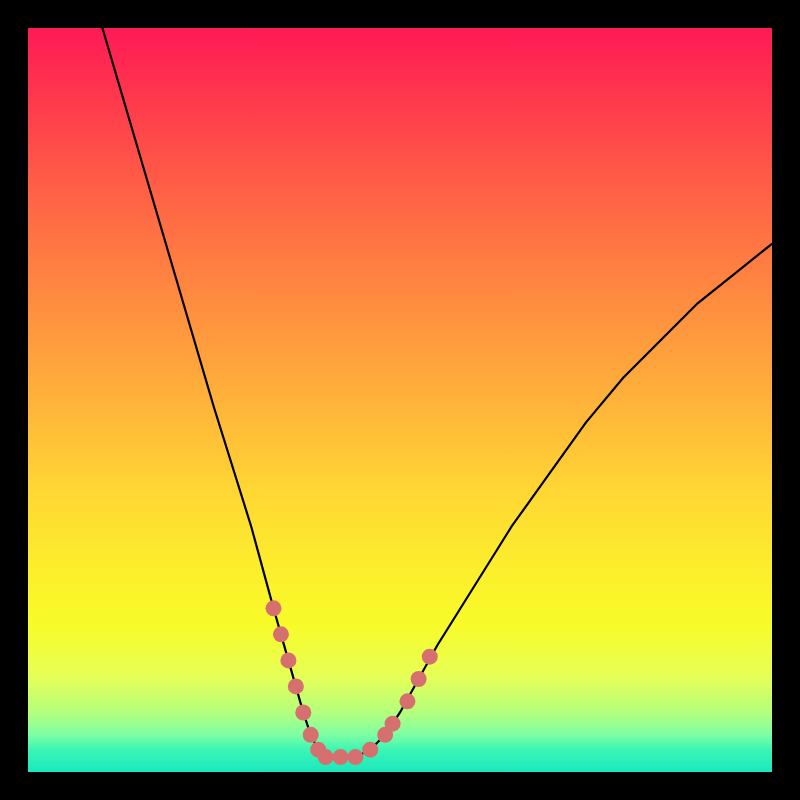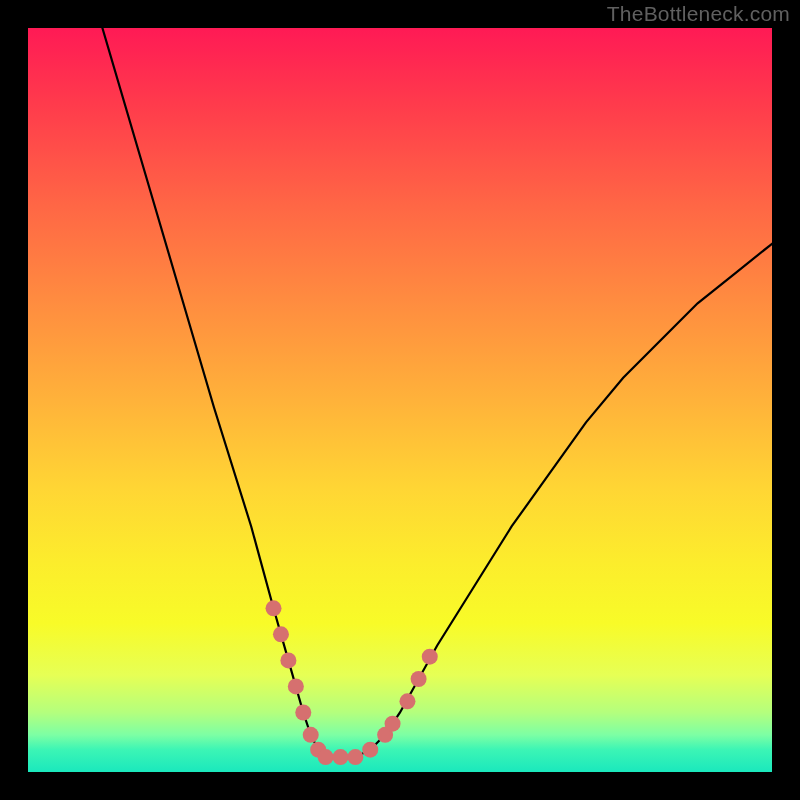--- a/index.html
+++ b/index.html
@@ -90,15 +90,14 @@
           <circle cx="357.12" cy="706.80" r="8" fill="#d6706f"></circle>
           <circle cx="364.56" cy="695.64" r="8" fill="#d6706f"></circle>
           <circle cx="379.44" cy="673.32" r="8" fill="#d6706f"></circle>
           <circle cx="390.60" cy="651.00" r="8" fill="#d6706f"></circle>
           <circle cx="401.76" cy="628.68" r="8" fill="#d6706f"></circle>
         </g>
     </svg>
 
   </div>
 
-  <div class="attribution">TheBottleneck.com</div>
 
 </div>
 
 </body></html>

